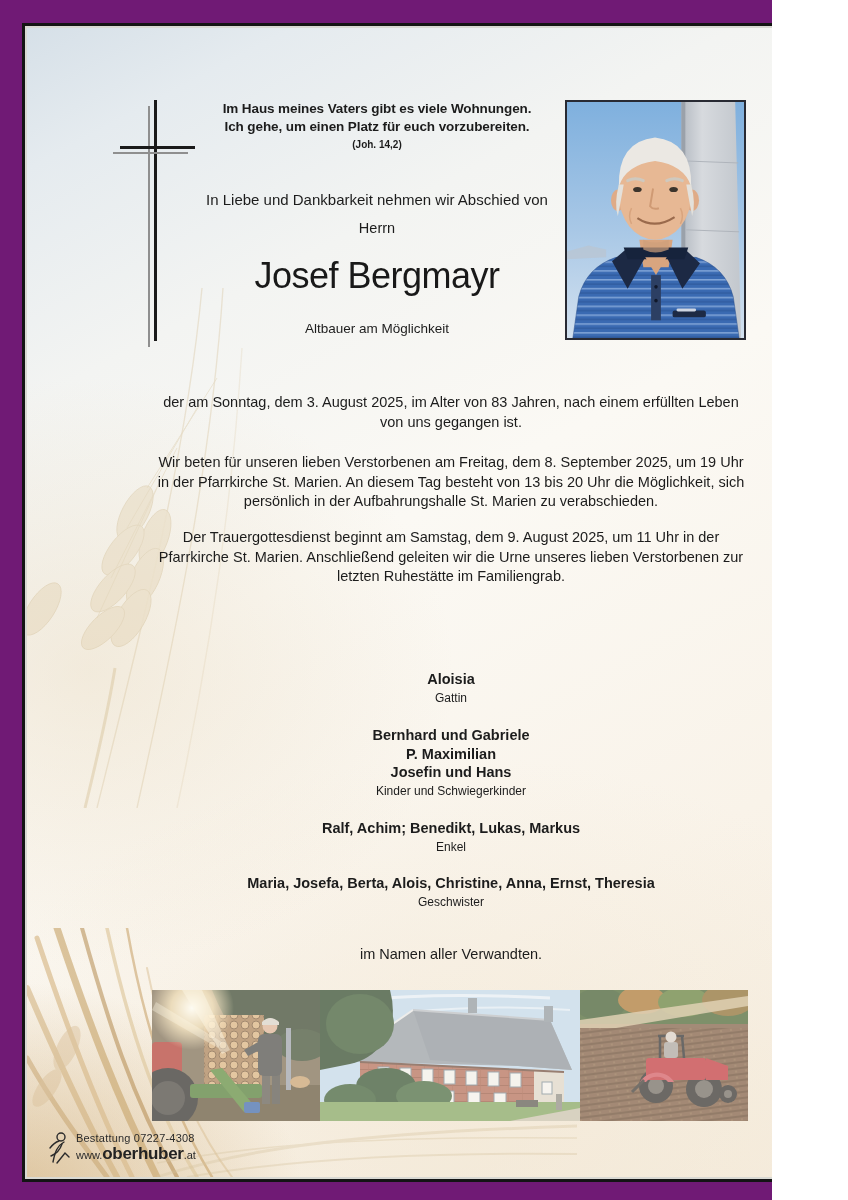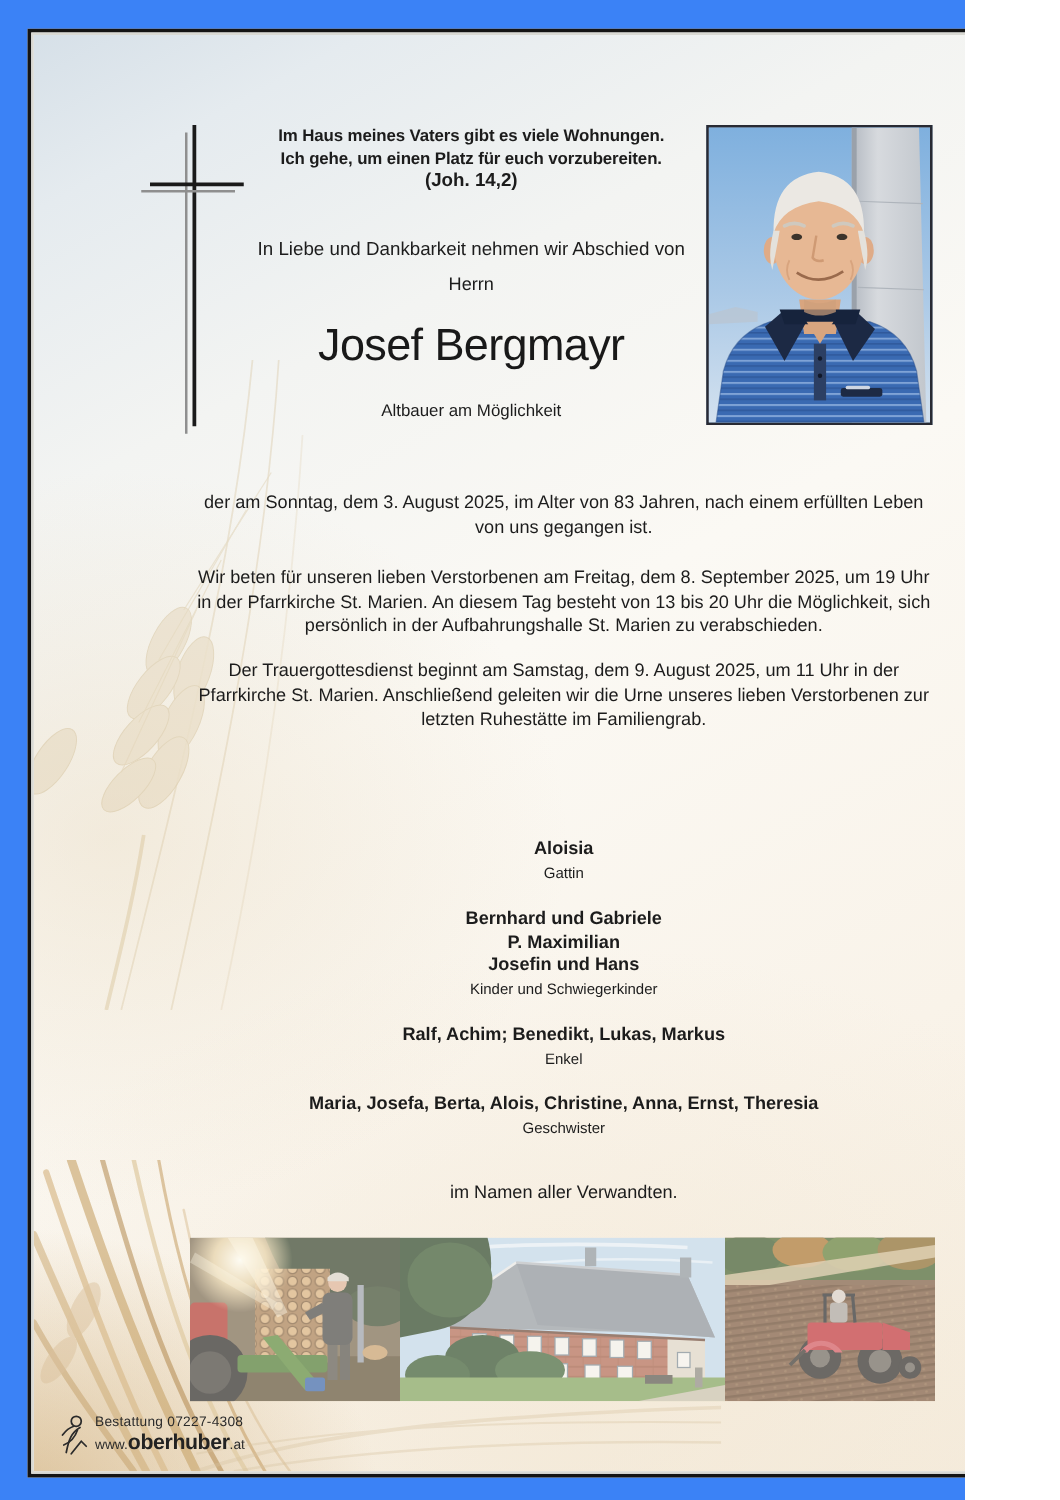--- a/index.html
+++ b/index.html
@@ -1,31 +1,31 @@
 <!DOCTYPE html>
 <html><head>
 <meta charset="utf-8">
 <style>
   html,body{margin:0;padding:0;}
   body{width:848px;height:1200px;background:#ffffff;font-family:"Liberation Sans",sans-serif;color:#1c1c1c;}
-  .page{position:relative;width:772px;height:1200px;background:#3b82f6;overflow:hidden;}
+  .page{position:relative;width:772px;height:1200px;background:#701a75;overflow:hidden;}
   .card{position:absolute;left:22px;top:23px;width:804px;height:1159px;box-sizing:border-box;
         border:3px solid #141414;background:#fff;}
   .inner{position:absolute;inset:0;border:2px solid #d9d9d3;overflow:hidden;
     background:
       radial-gradient(ellipse 430px 320px at -2% 102%, rgba(201,163,104,0.60), rgba(201,163,104,0) 68%),
       radial-gradient(ellipse 520px 420px at 8% 56%, rgba(228,211,180,0.38), rgba(228,211,180,0) 70%),
       radial-gradient(ellipse 700px 500px at 55% 96%, rgba(240,227,205,0.45), rgba(240,227,205,0) 75%),
       linear-gradient(152deg, #d6e0e8 0%, #e5ebef 9%, #f3f4f2 24%, #fbf9f4 44%, #f9f3e9 74%, #f5ecdd 100%);
   }
   .abs{position:absolute;}
   
   .topcol{left:150px;width:400px;text-align:center;}
   .quote-line{font-weight:bold;font-size:13.5px;line-height:18px;letter-spacing:-0.1px;}
-  .quote-ref{font-weight:bold;font-size:15px;line-height:16px;margin-top:1px;}
+  .quote-ref{font-weight:bold;font-size:10px;line-height:16px;margin-top:1px;}
   .intro{font-size:15px;line-height:20px;}
   .herrn{font-size:14.5px;line-height:19px;}
   .deceased-name{font-size:36px;line-height:44px;font-weight:400;letter-spacing:-0.5px;color:#191919;}
   .subtitle{font-size:13.5px;line-height:18px;}
   .bodycol{left:124px;width:600px;text-align:center;}
   .para{font-size:14.5px;line-height:19.5px;}
   .fam-name{font-weight:bold;font-size:14.5px;line-height:18.5px;}
   .fam-role{font-size:12px;line-height:15px;margin-top:2px;}
   .closing{font-size:14.5px;line-height:19px;}
   

